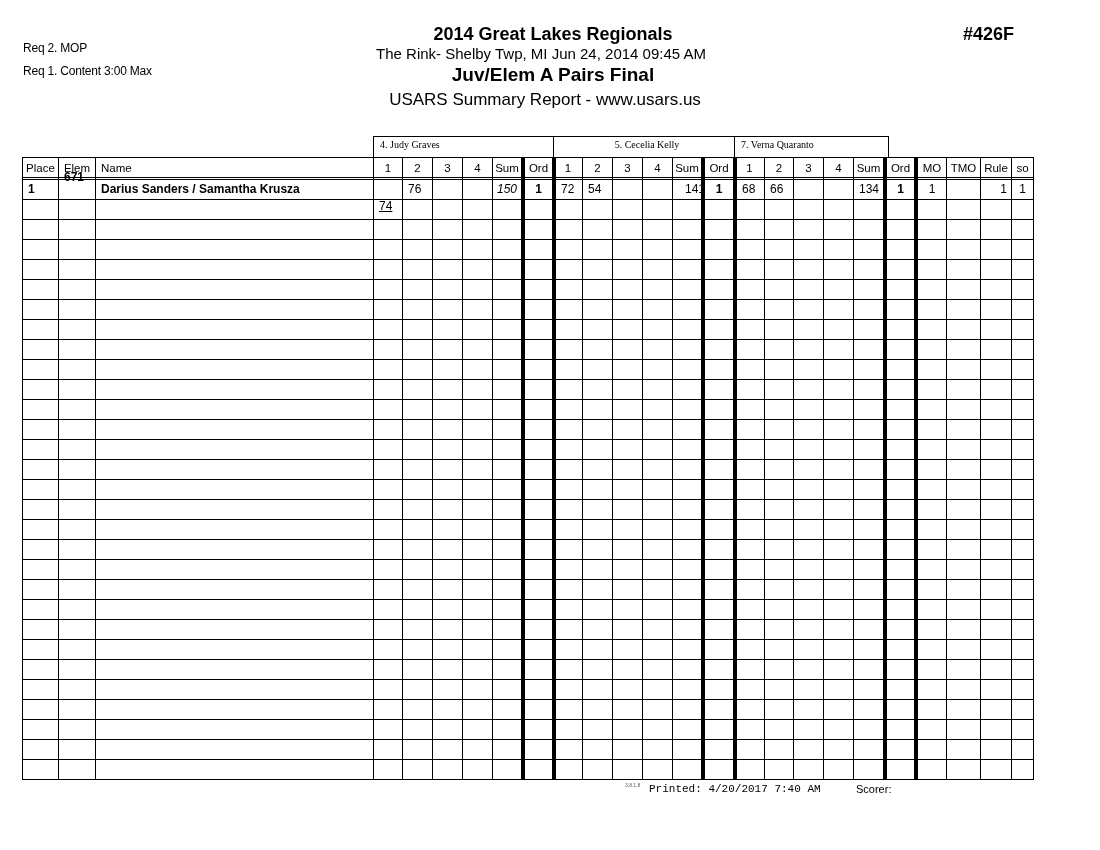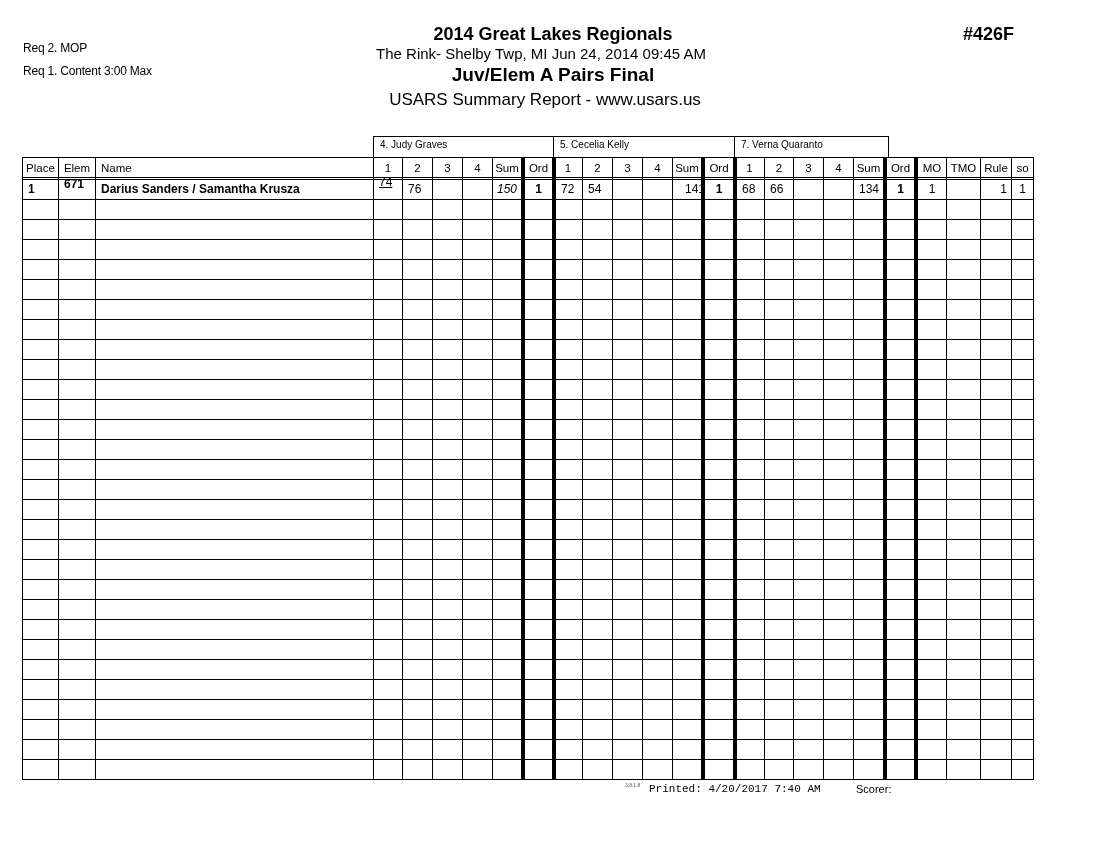--- a/index.html
+++ b/index.html
@@ -9,21 +9,21 @@
   .req { left:23px; font-size:12px; letter-spacing:-0.2px; }
   .center { left:0; width:1100px; text-align:center; }
   #t1 { top:24px; font-size:18px; font-weight:bold; left:3px; }
   #t2 { top:45px; font-size:15px; left:-9px; }
   #t3 { top:64px; font-size:19px; font-weight:bold; left:3px; }
   #t4 { top:90px; font-size:17px; left:-5px; }
   #evnum { left:963px; top:24px; font-size:18px; font-weight:bold; }
 
   .judge-box { position:absolute; top:136px; height:21px; border:1px solid #000;
                border-bottom:none; box-sizing:border-box; font-size:10px;
-               padding:2px 0 0 6px; }
+               padding:2px 0 0 6px;font-family:Liberation Serif, serif; }
   .grid-line-v { position:absolute; background:#000; }
   .grid-line-h { position:absolute; background:#000; height:1px; }
   .cell { position:absolute; font-size:11.5px; text-align:center; line-height:20px; height:20px; }
   .data { font-size:12px; }
   .bold { font-weight:bold; }
   .left { text-align:left; padding-left:5px; box-sizing:border-box; }
   .right { text-align:right; padding-right:4px; box-sizing:border-box; }
 
   #footer-version { left:625px; top:782px; font-size:5px; color:#555; }
   #footer-printed { left:649px; top:783px; font-size:11px;font-family:Liberation Mono, monospace; }
@@ -36,21 +36,21 @@
 <div class="abs req" style="top:41px;">Req  2.  MOP</div>
 
 <div class="abs center" id="t1">2014 Great Lakes Regionals</div>
 <div class="abs center" id="t2">The Rink- Shelby Twp, MI  Jun 24, 2014  09:45 AM</div>
 <div class="abs center" id="t3">Juv/Elem A Pairs Final</div>
 <div class="abs center" id="t4">USARS Summary Report - www.usars.us</div>
 <div class="abs" id="evnum">#426F</div>
 
 <div id="judge-boxes">
     <div class="judge-box" style="left: 373px; width: 181px;">4.  Judy Graves</div>
-    <div class="judge-box" style="left: 553px; width: 182px;">5.  Cecelia Kelly</div>
+    <div class="judge-box" style="left: 553px; width: 182px; text-align: center;">5.  Cecelia Kelly</div>
     <div class="judge-box" style="left: 734px; width: 155px;">7.  Verna  Quaranto</div>
   </div>
 <div id="grid">
     <div class="grid-line-v" style="left: 22px; top: 157px; width: 1px; height: 623px;"></div>
     <div class="grid-line-v" style="left: 58px; top: 157px; width: 1px; height: 623px;"></div>
     <div class="grid-line-v" style="left: 95px; top: 157px; width: 1px; height: 623px;"></div>
     <div class="grid-line-v" style="left: 373px; top: 157px; width: 1px; height: 623px;"></div>
     <div class="grid-line-v" style="left: 402px; top: 157px; width: 1px; height: 623px;"></div>
     <div class="grid-line-v" style="left: 432px; top: 157px; width: 1px; height: 623px;"></div>
     <div class="grid-line-v" style="left: 462px; top: 157px; width: 1px; height: 623px;"></div>
@@ -125,23 +125,23 @@
     <div class="cell " style="left: 765px; width: 28px; top: 158px;">2</div>
     <div class="cell " style="left: 794px; width: 29px; top: 158px;">3</div>
     <div class="cell " style="left: 824px; width: 29px; top: 158px;">4</div>
     <div class="cell " style="left: 854px; width: 29px; top: 158px;">Sum</div>
     <div class="cell " style="left: 887px; width: 27px; top: 158px;">Ord</div>
     <div class="cell " style="left: 918px; width: 28px; top: 158px;">MO</div>
     <div class="cell " style="left: 947px; width: 33px; top: 158px;">TMO</div>
     <div class="cell " style="left: 981px; width: 30px; top: 158px;">Rule</div>
     <div class="cell " style="left: 1012px; width: 21px; top: 158px;">so</div>
     <div class="cell left bold data" style="left: 23px; width: 35px; top: 179px;">1</div>
-    <div class="cell left bold data" style="left: 59px; width: 36px; top: 174px;">671</div>
+    <div class="cell left bold data" style="left: 59px; width: 36px; top: 167px;">671</div>
     <div class="cell left bold data" style="left: 96px; width: 277px; top: 179px;">Darius Sanders / Samantha Krusza</div>
-    <div class="cell left data" style="left: 374px; width: 28px; top: 172px; text-decoration: underline;">74</div>
+    <div class="cell left data" style="left: 374px; width: 28px; top: 196px; text-decoration: underline;">74</div>
     <div class="cell left data" style="left: 403px; width: 29px; top: 179px;">76</div>
     <div class="cell left data" style="left: 433px; width: 29px; top: 179px;"></div>
     <div class="cell left data" style="left: 463px; width: 29px; top: 179px;"></div>
     <div class="cell right data" style="left: 493px; width: 28px; top: 179px; font-style: italic;">150</div>
     <div class="cell bold data" style="left: 525px; width: 27px; top: 179px;">1</div>
     <div class="cell left data" style="left: 556px; width: 26px; top: 179px;">72</div>
     <div class="cell left data" style="left: 583px; width: 29px; top: 179px;">54</div>
     <div class="cell left data" style="left: 613px; width: 29px; top: 179px;"></div>
     <div class="cell left data" style="left: 643px; width: 29px; top: 179px;"></div>
     <div class="cell right data" style="left: 673px; width: 28px; top: 179px; margin-left: 8px;">141</div>

